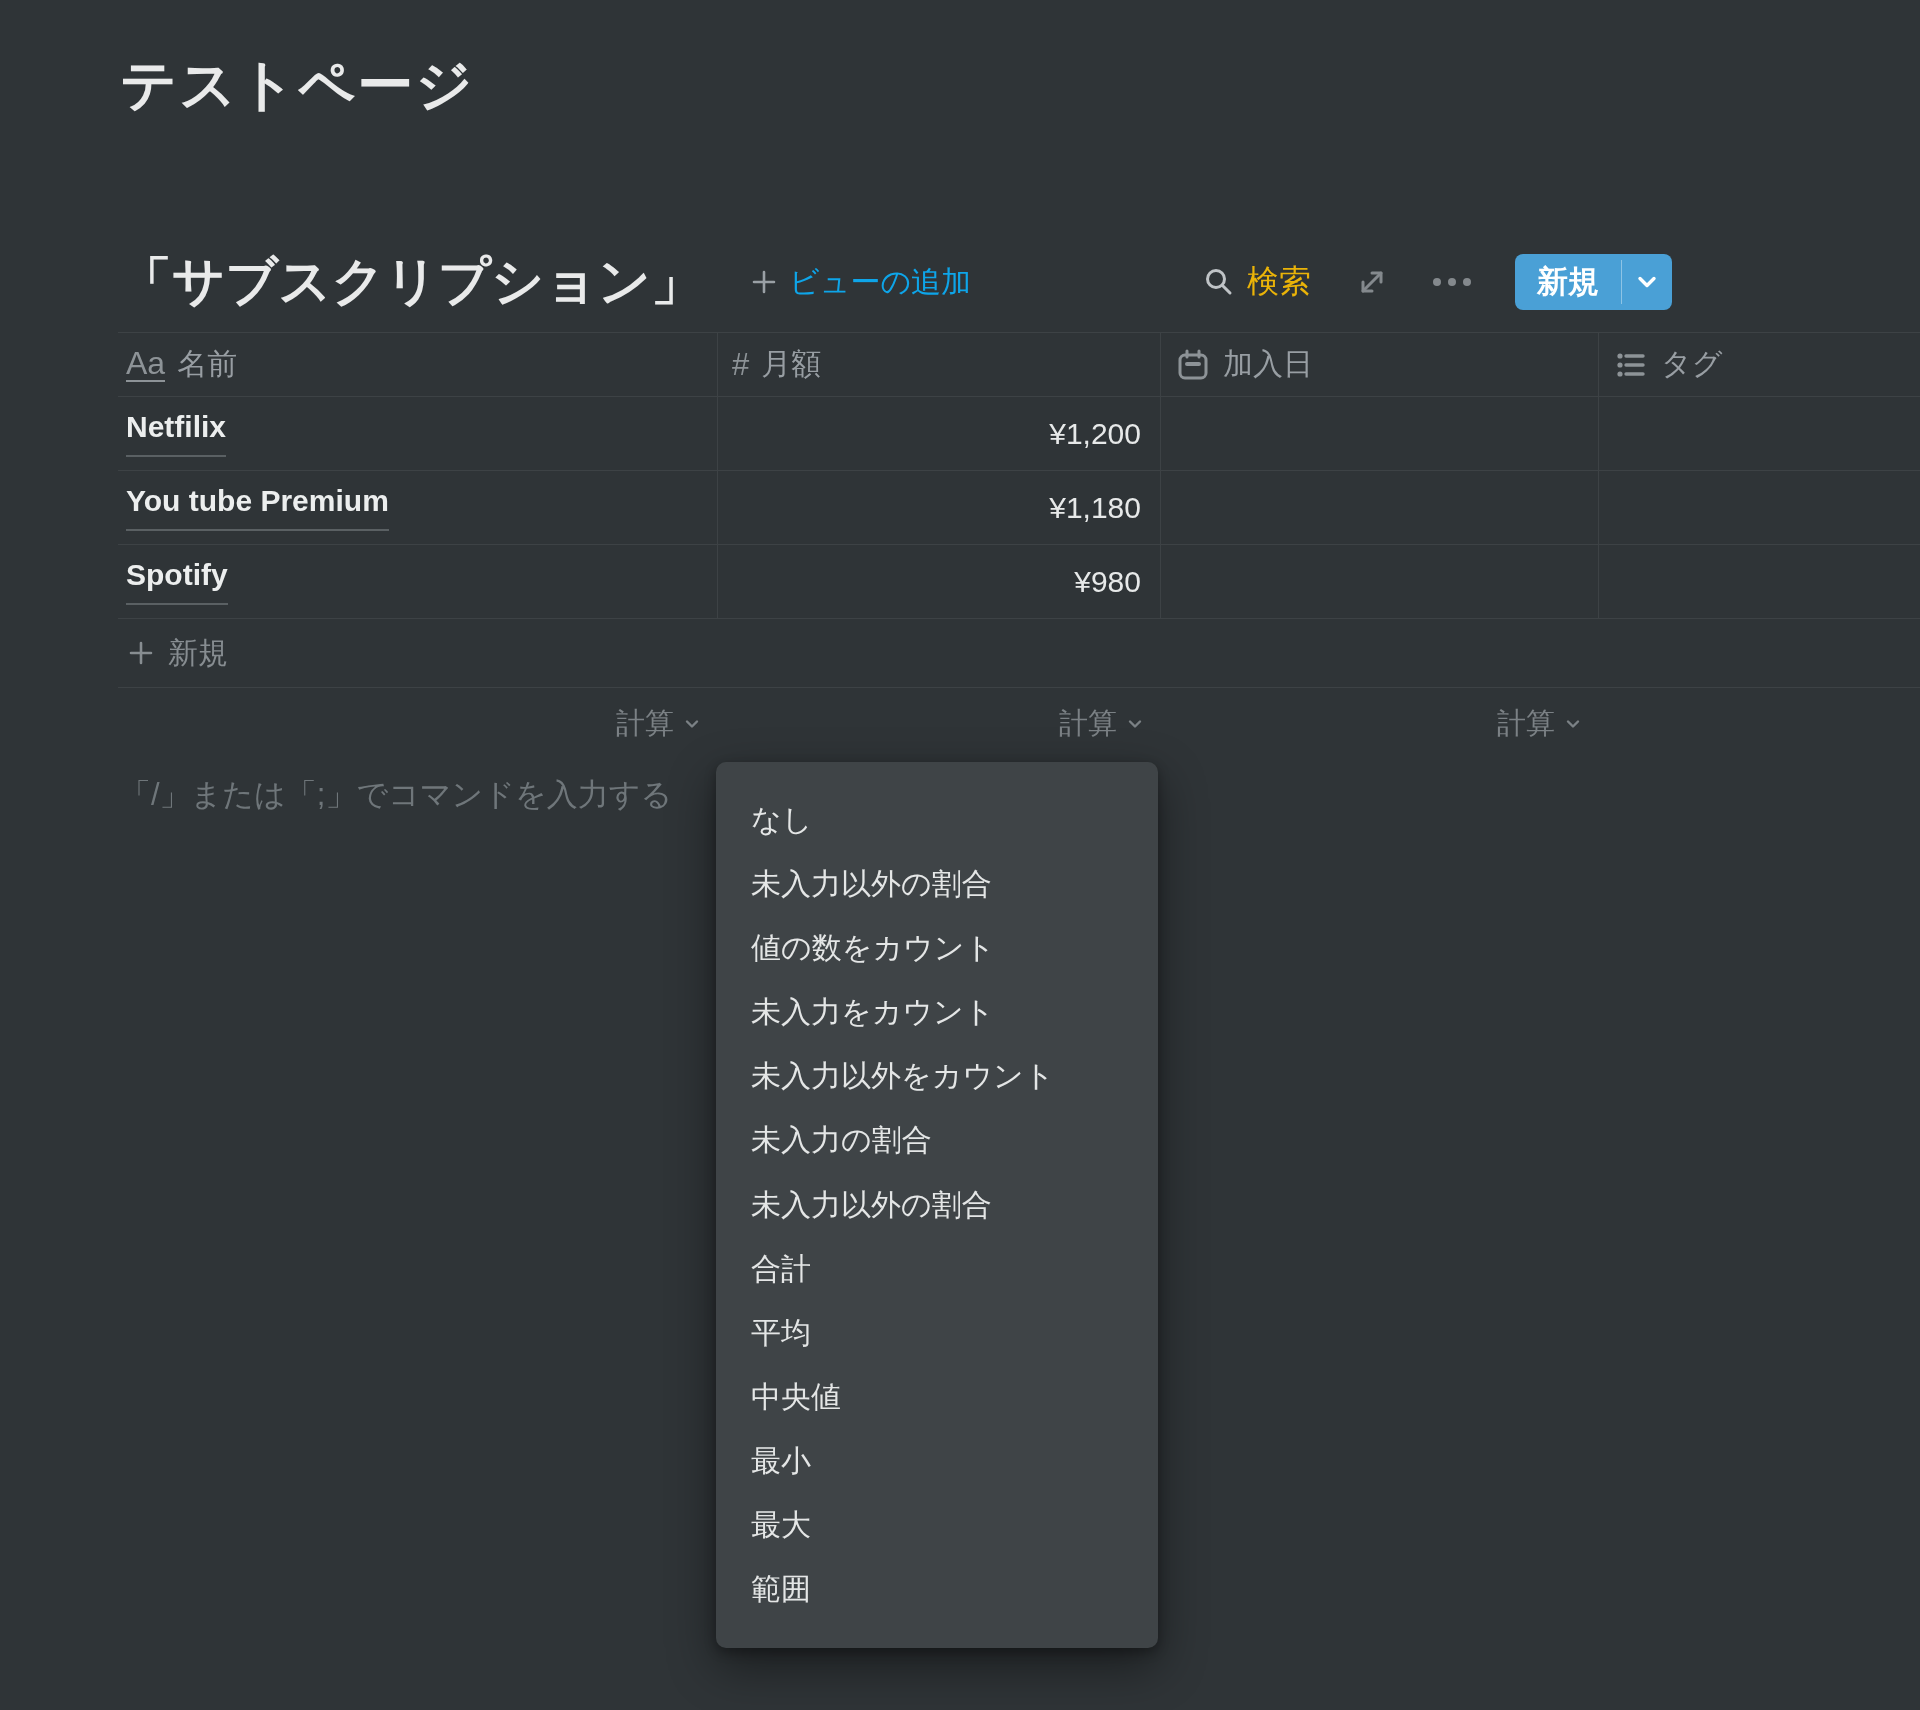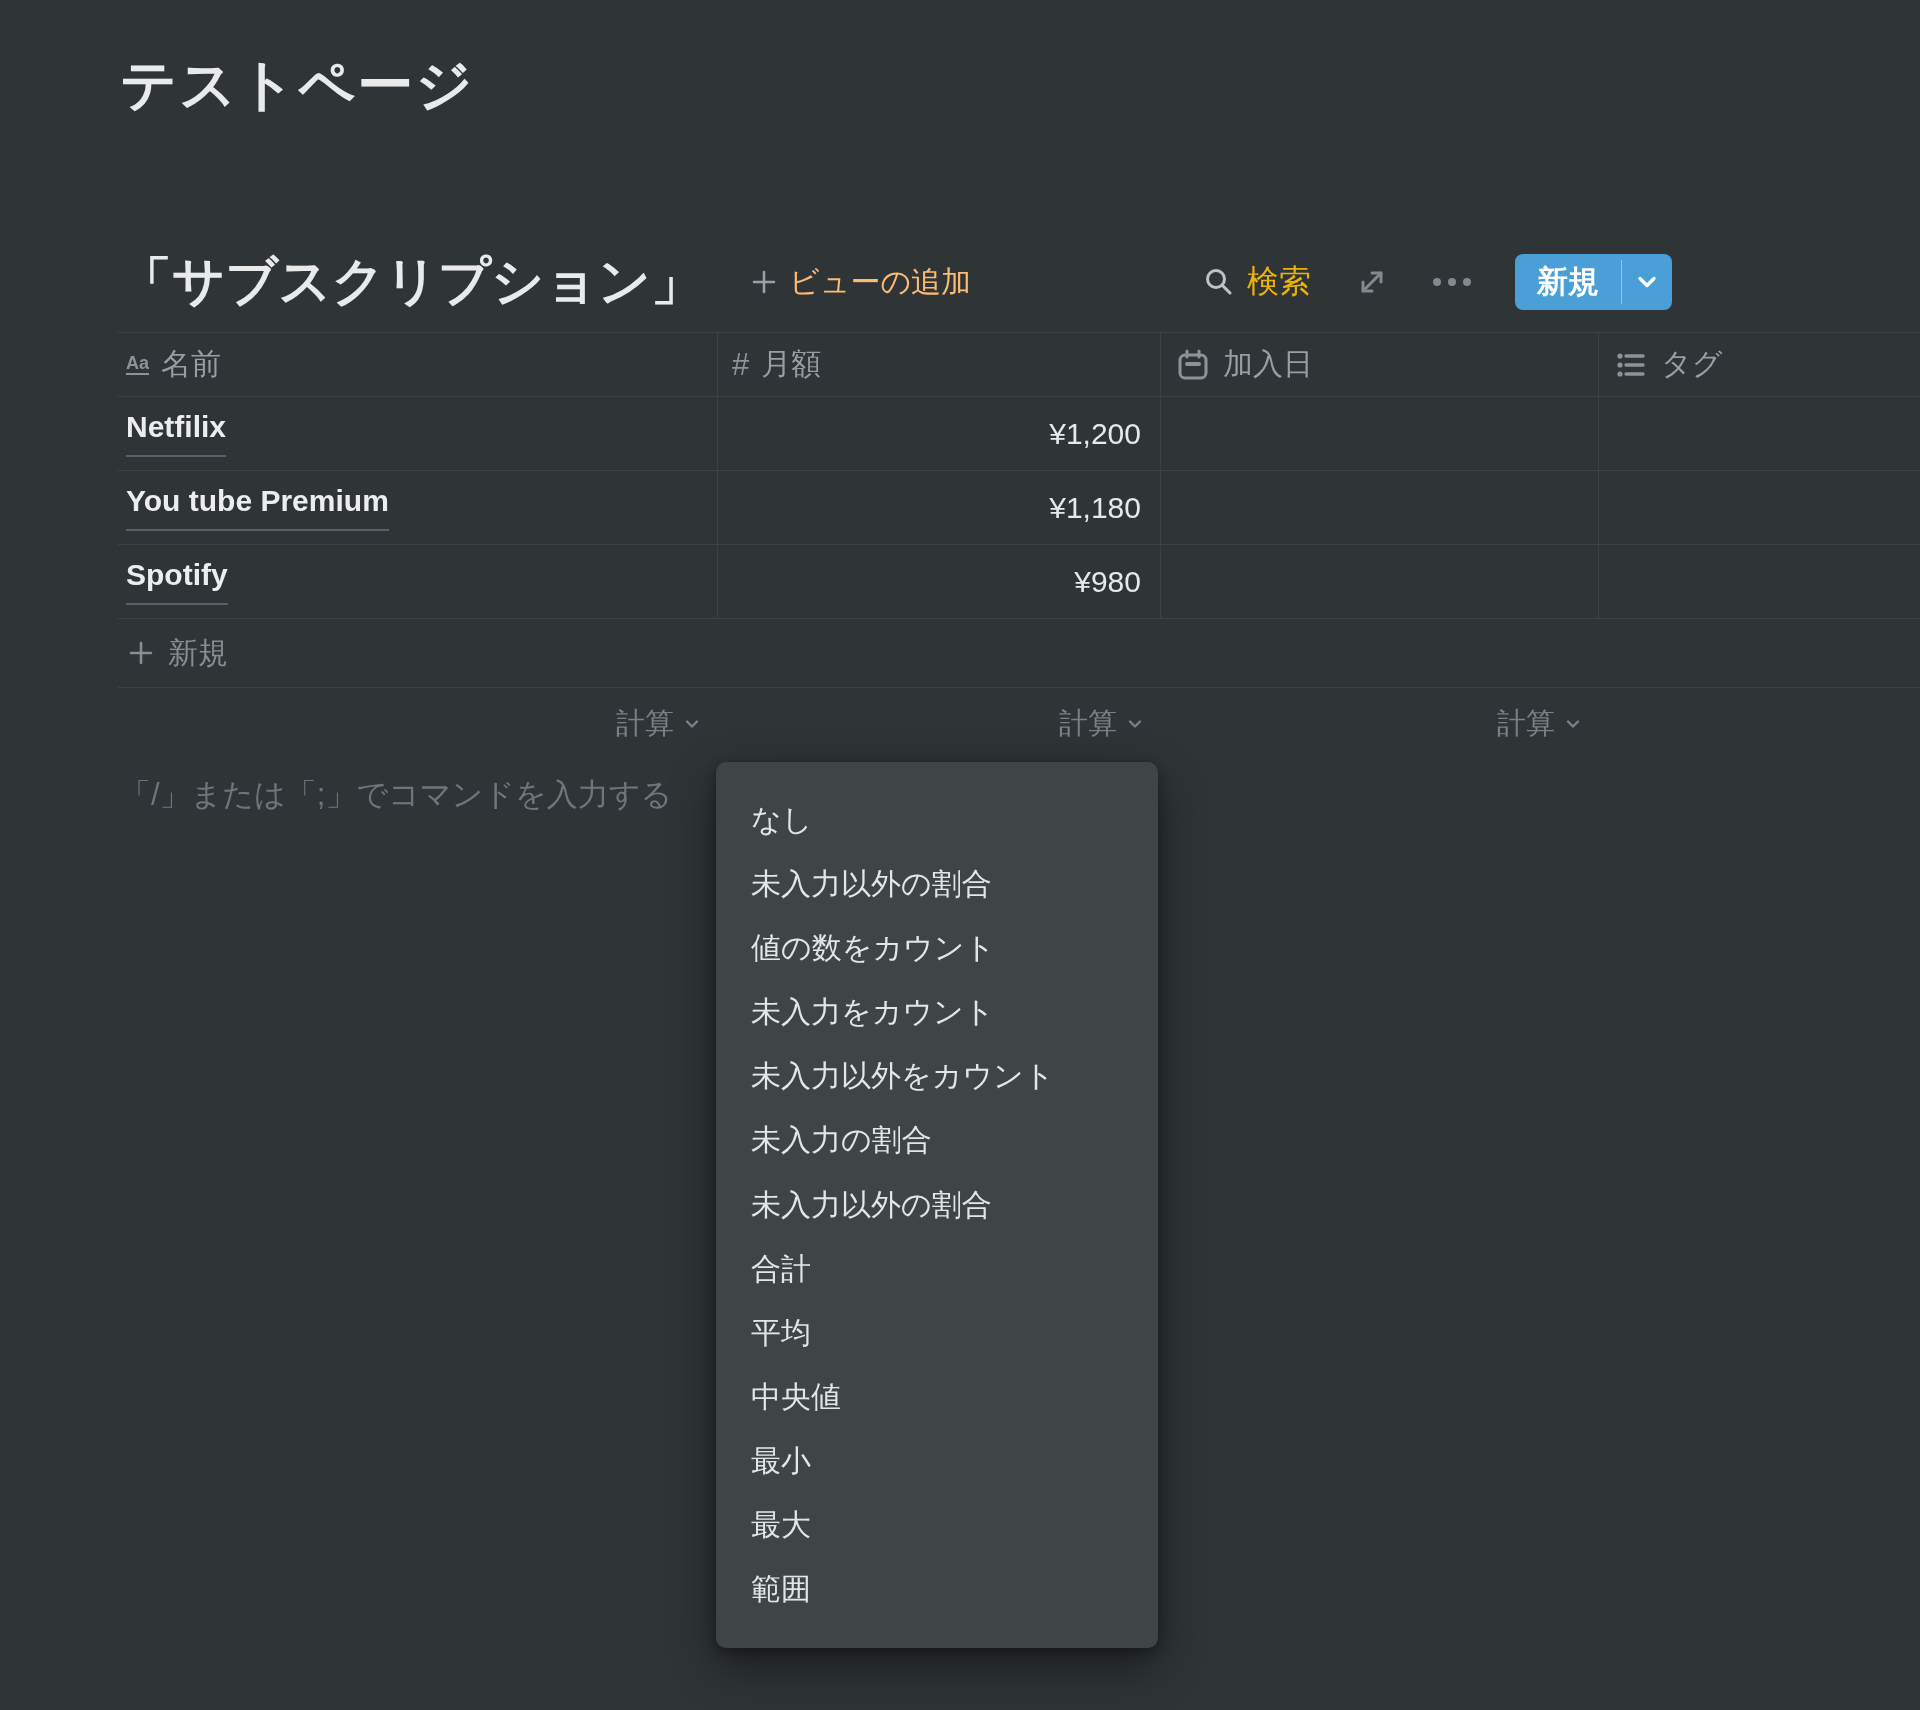--- a/index.html
+++ b/index.html
@@ -16,21 +16,21 @@
     font-size: 56px; font-weight: 700; letter-spacing: 2px; color: #e9eaea;
   }
   
   .collection-header {
     position: absolute; left: 120px; top: 252px; width: 1552px; height: 60px;
     display: flex; align-items: center;
   }
   .collection-title { font-size: 52px; font-weight: 700; color: #e9eaea; }
   .add-view {
     display: flex; align-items: center; gap: 10px; margin-left: 46px;
-    color: #fdba74; font-size: 30px; cursor: pointer;
+    color: #0ea5e9; font-size: 30px; cursor: pointer;
   }
   .toolbar { margin-left: auto; display: flex; align-items: center; gap: 44px; }
   .search-group { display: flex; align-items: center; gap: 12px; color: #eab308; font-size: 32px; cursor: pointer; }
   .icon { display: inline-flex; align-items: center; justify-content: center; }
   .dots { display: flex; gap: 7px; align-items: center; cursor: pointer; }
   .dots i { width: 8px; height: 8px; border-radius: 50%; background: #84898d; }
   .new-button {
     display: flex; align-items: stretch; height: 56px; border-radius: 8px;
     background: #4aa0d6; overflow: hidden; cursor: pointer;
   }
@@ -44,21 +44,21 @@
   .table { position: absolute; left: 118px; top: 332px; width: 1802px; }
   .t-row { display: flex; border-bottom: 1px solid #3d4245; }
   .t-row.header { border-top: 1px solid #3d4245; height: 65px; }
   .t-row.data { height: 74px; }
   .cell { display: flex; align-items: center; padding: 0 16px 0 8px; }
   .cell.c1 { width: 600px; border-right: 1px solid #3d4245; }
   .cell.c2 { width: 443px; border-right: 1px solid #3d4245; justify-content: flex-end; padding-right: 19px; }
   .cell.c3 { width: 438px; border-right: 1px solid #3d4245; }
   .cell.c4 { flex: 1; }
   .header .cell { color: #989ea3; font-size: 30px; gap: 12px; }
-  .prop-glyph { font-weight: 700; font-size: 18px; color: #8d9397; }
+  .prop-glyph { font-weight: 400; font-size: 32px; color: #8d9397; }
   .prop-glyph.title-aa { border-bottom: 2px solid #8d9397; line-height: 1.05; }
   .prop-glyph.hash { font-weight: 400; font-size: 31px; }
   .row-name { font-size: 30px; font-weight: 700; color: #eceeee;
     border-bottom: 2px solid #5a6063; padding-bottom: 11px; cursor: pointer; }
   .row-price { font-size: 30px; color: #e7e9e9; }
   .new-row {
     display: flex; align-items: center; height: 69px; border-bottom: 1px solid #3d4245;
     color: #878d91; font-size: 30px; gap: 12px; padding-left: 8px; cursor: pointer;
   }
   

